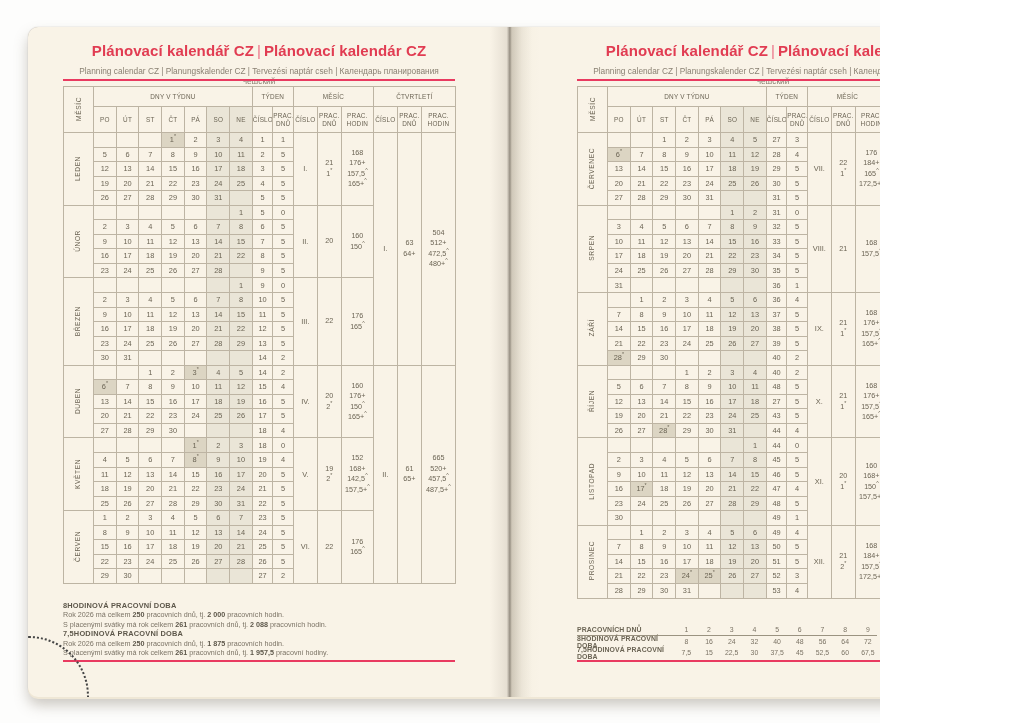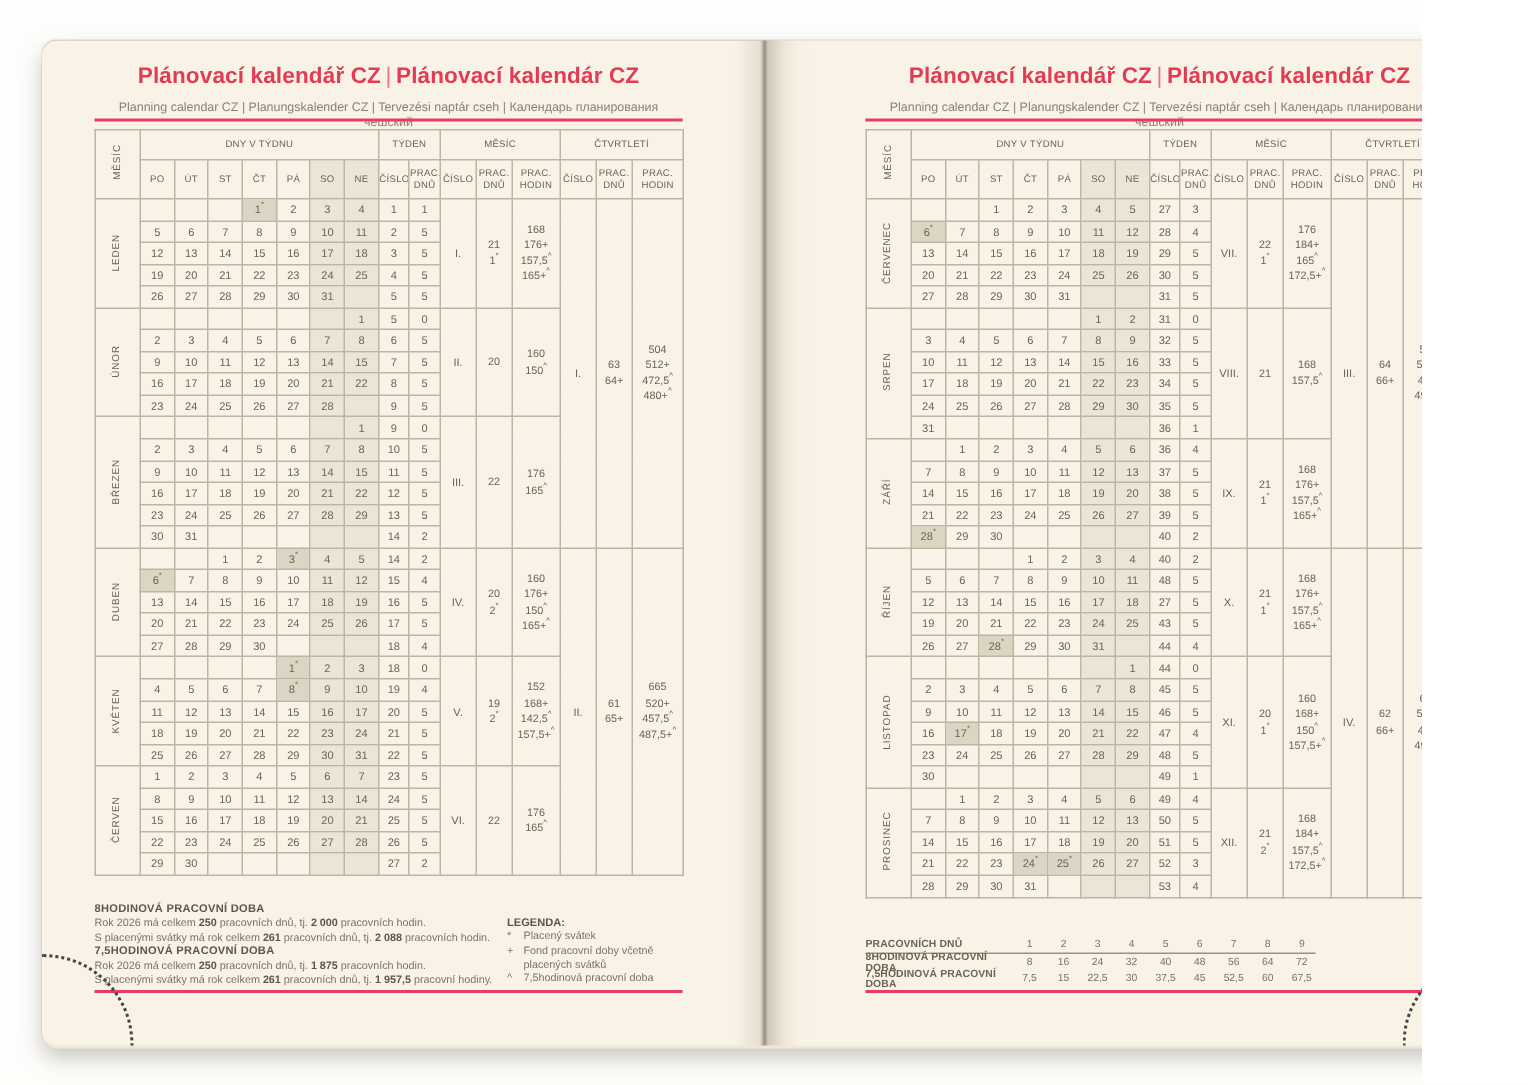--- a/index.html
+++ b/index.html
@@ -1,16 +1,16 @@
 <!DOCTYPE html>
 <html><head>
 <meta charset="utf-8">
 <style>
   html,body{margin:0;padding:0;background:#ffffff;font-family:"Liberation Sans","DejaVu Sans",sans-serif;}
-  .stage{position:relative;width:948px;height:723px;background:#fdfdfc;overflow:hidden;}
+  .stage{position:relative;width:880px;height:723px;background:#fdfdfc;overflow:hidden;}
   .spread{position:absolute;left:28px;top:27px;width:968px;height:670px;border-radius:10px;
           background:#f9f3e7;box-shadow:0 2px 0 0 #efe7d6,0 8px 14px rgba(120,110,95,.38),0 0 1px rgba(100,90,75,.5);}
   .page{position:absolute;top:0;height:670px;overflow:hidden;}
   .page.left{left:0;width:482px;border-radius:10px 0 0 10px;}
   .page.right{left:482px;width:486px;border-radius:0 10px 10px 0;
           background:linear-gradient(to right,#efe8d9 0,#f6f0e3 14px,#f9f3e7 30px);}
   .gutter{position:absolute;left:462px;top:0;width:42px;height:670px;pointer-events:none;
           background:linear-gradient(to right,rgba(110,100,84,0) 0%,rgba(110,100,84,.14) 40%,rgba(72,64,52,.55) 47%,rgba(110,100,84,.25) 52%,rgba(110,100,84,.08) 75%,rgba(110,100,84,0) 100%);}
   .ptitle{position:absolute;top:15px;width:392px;text-align:center;font-size:15px;font-weight:700;color:#e13c52;letter-spacing:.1px;}
   .ptitle .sep{font-weight:400;color:#ea7287;padding:0 3px;}
@@ -538,35 +538,20 @@
           </table>
         </div>
       <div class="fl" id="fl-sections">
           <div class="fl-h">8HODINOVÁ PRACOVNÍ DOBA</div>
           <div class="fl-l">Rok 2026 má celkem <b>250</b> pracovních dnů, tj. <b>2 000</b> pracovních hodin.</div>
           <div class="fl-l">S placenými svátky má rok celkem <b>261</b> pracovních dnů, tj. <b>2 088</b> pracovních hodin.</div>
           <div class="fl-h">7,5HODINOVÁ PRACOVNÍ DOBA</div>
           <div class="fl-l">Rok 2026 má celkem <b>250</b> pracovních dnů, tj. <b>1 875</b> pracovních hodin.</div>
           <div class="fl-l">S placenými svátky má rok celkem <b>261</b> pracovních dnů, tj. <b>1 957,5</b> pracovní hodiny.</div>
         </div>
-      <div class="legend">
-        <div class="lg-h">LEGENDA:</div>
-        <div class="lg-item">
-          <span class="lg-sym">*</span>
-          <span>Placený svátek</span>
-        </div>
-        <div class="lg-item">
-          <span class="lg-sym">+</span>
-          <span>Fond pracovní doby včetně placených svátků</span>
-        </div>
-        <div class="lg-item">
-          <span class="lg-sym">^</span>
-          <span>7,5hodinová pracovní doba</span>
-        </div>
-      </div>
       <div class="rule bottom"></div>
       <div class="arc bl"></div>
     </section>
 
     <section class="page right">
       <div class="ptitle">
         <span>Plánovací kalendář CZ</span><span class="sep">|</span><span>Plánovací kalendár CZ</span>
       </div>
       <div class="psub">Planning calendar CZ | Planungskalender CZ | Tervezési naptár cseh | Календарь планирования чешский</div>
       <div class="rule top"></div>

